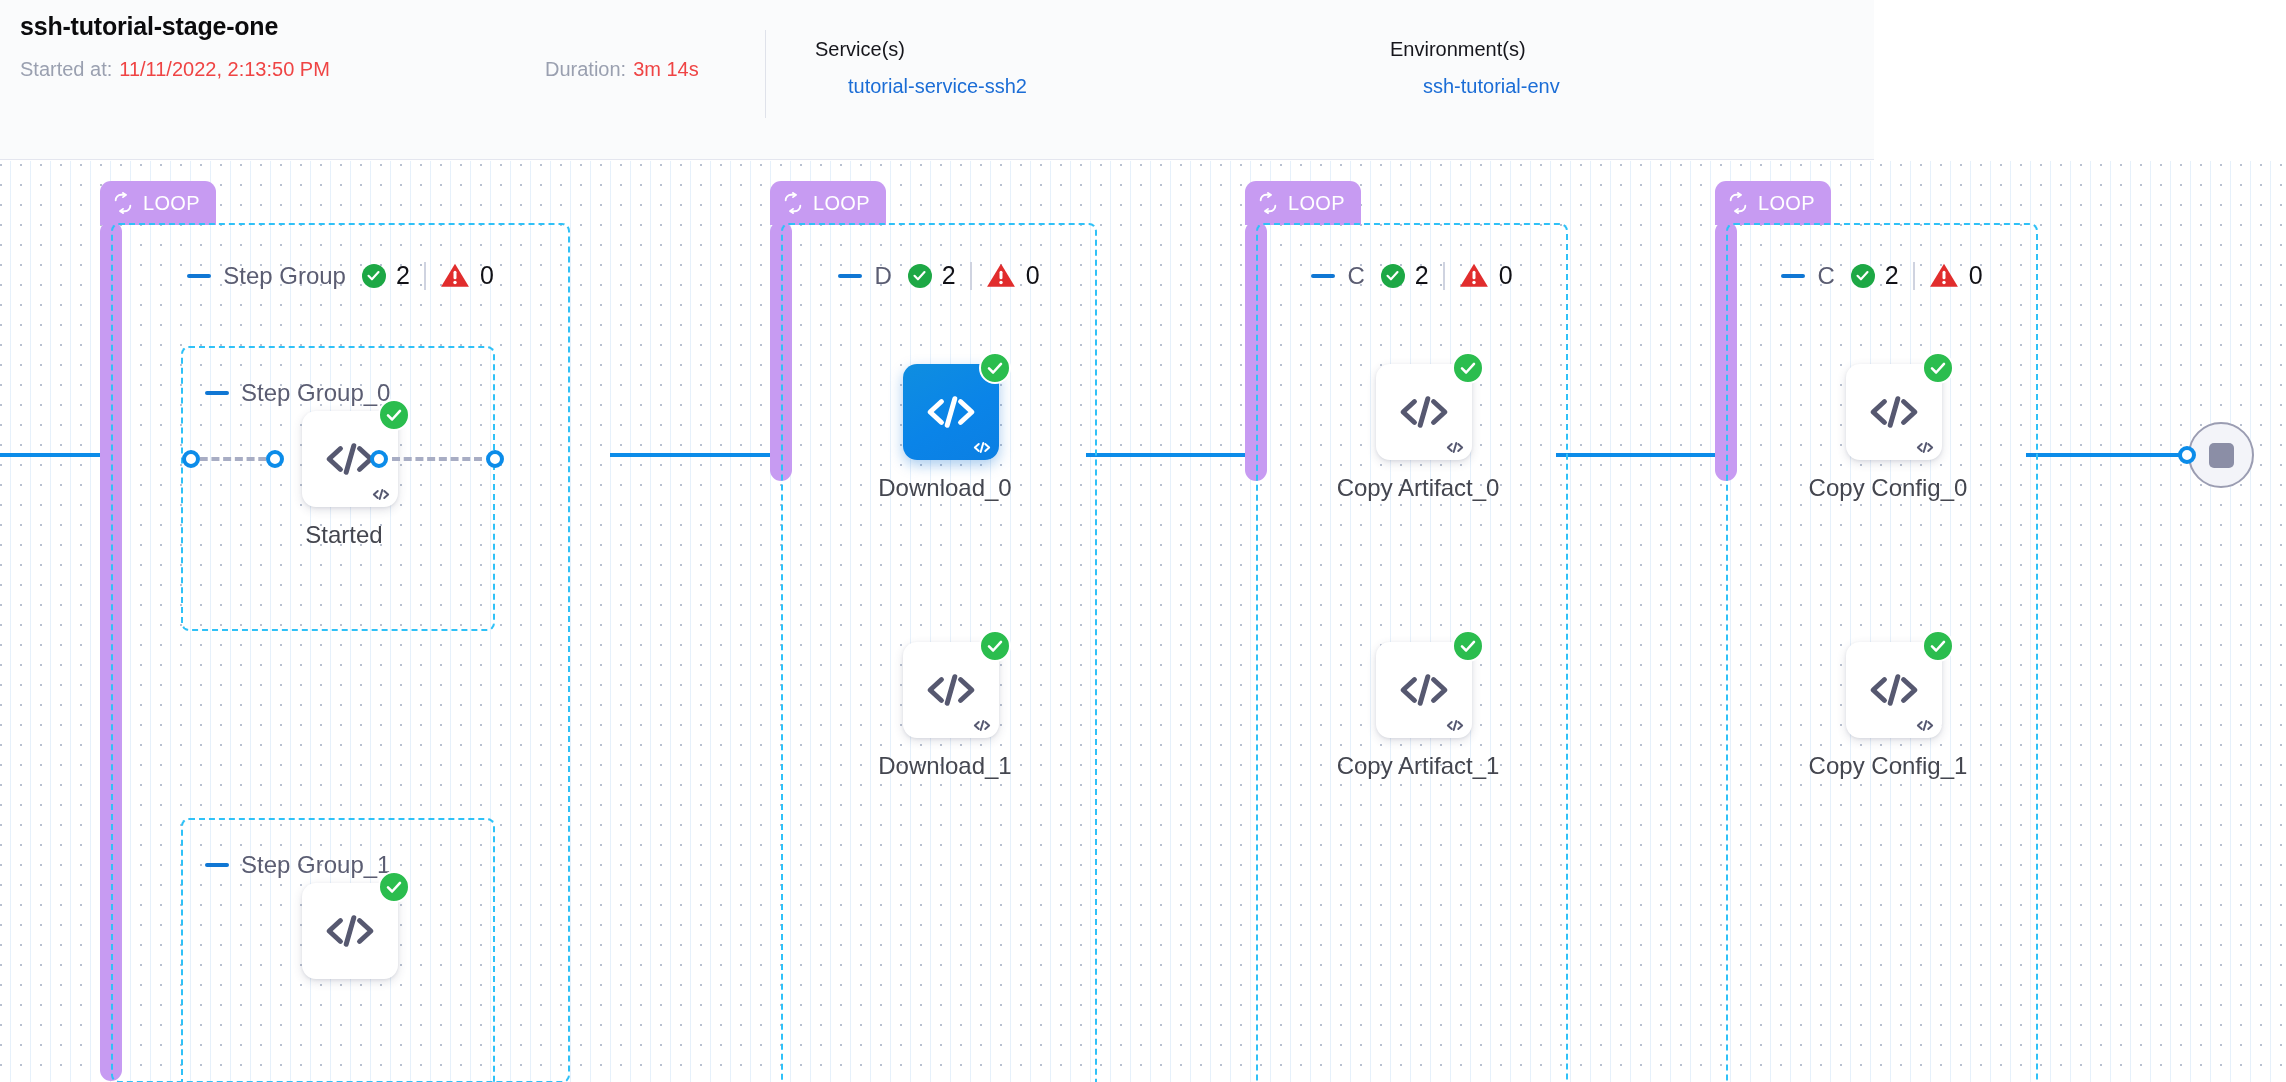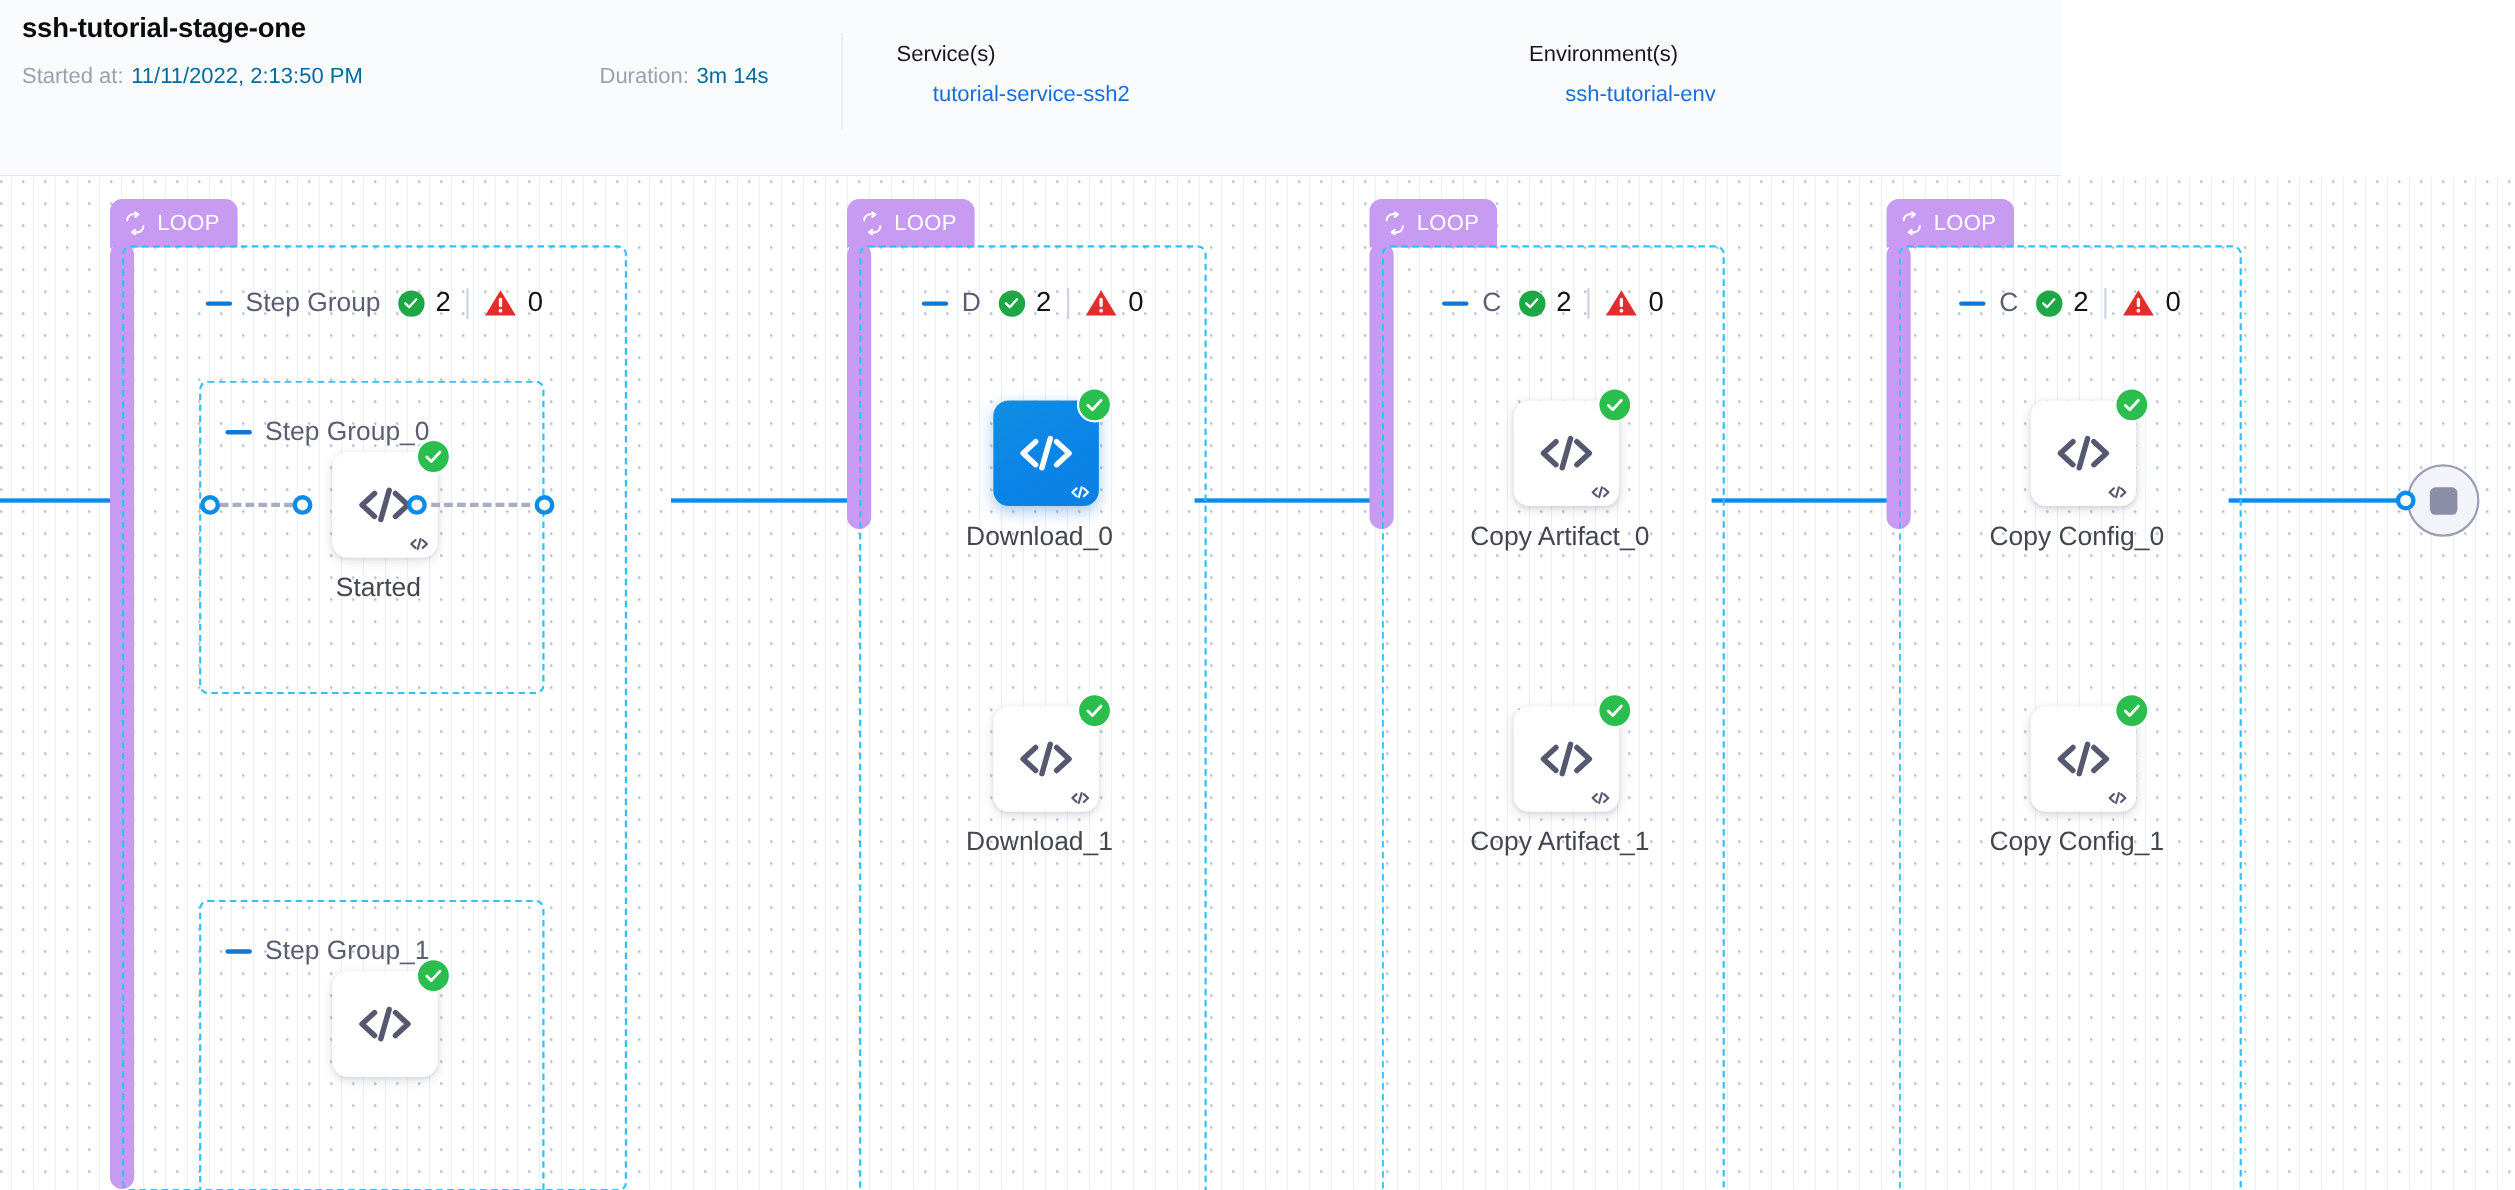--- a/index.html
+++ b/index.html
@@ -34,21 +34,21 @@
     display: flex;
     align-items: flex-start;
   }
   .meta-label {
     font-size: 20px;
     color: #9aa0b0;
     font-weight: 400;
   }
   .meta-value {
     font-size: 20px;
-    color: #0369a1;
+    color: #ef4444;
     font-weight: 400;
   }
   .hdr-started { display: flex; gap: 7px; }
   .hdr-duration {
     display: flex; gap: 7px;
     position: absolute;
     left: 525px; top: 0;
     white-space: nowrap;
   }
   .hdr-divider {

